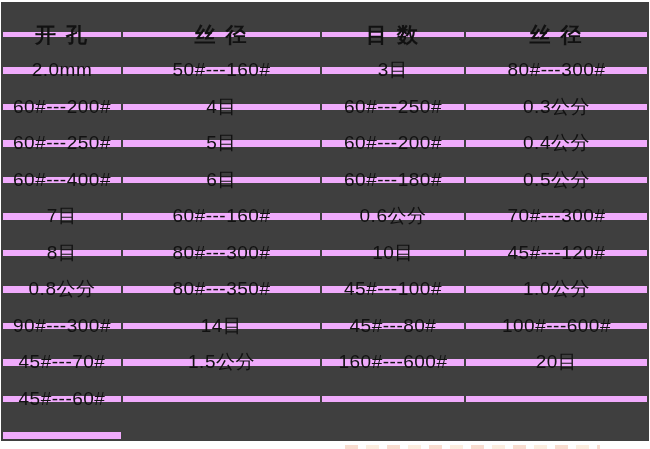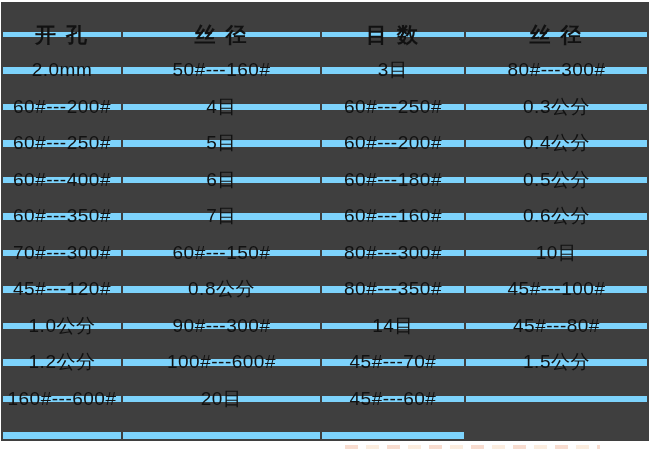--- a/index.html
+++ b/index.html
@@ -27,21 +27,21 @@
     display: grid;
     grid-template-columns: 118px 197px 142px 181px;
     grid-auto-rows: 34.5px;
     grid-template-rows: 33px;
     gap: 2px;
     background: #3f3f3f;          
     border: 2px solid #3f3f3f;    
     width: max-content;
   }
   .cell {
-    background: #7dd3fc;
+    background: #f0abfc;
     color: #111111;
     display: flex;
     align-items: center;
     justify-content: center;
     font-size: 19px;
     white-space: nowrap;
     letter-spacing: 0.5px;
     margin-top: 28px;
   }
   .cell.header {
@@ -87,37 +87,35 @@
       <div class="cell">60#---250#</div>
       <div class="cell">0.3公分</div>
       <div class="cell">60#---250#</div>
       <div class="cell">5目</div>
       <div class="cell">60#---200#</div>
       <div class="cell">0.4公分</div>
       <div class="cell">60#---400#</div>
       <div class="cell">6目</div>
       <div class="cell">60#---180#</div>
       <div class="cell">0.5公分</div>
-      <div class="cell">60#---350#</div>
       <div class="cell">7目</div>
       <div class="cell">60#---160#</div>
       <div class="cell">0.6公分</div>
       <div class="cell">70#---300#</div>
-      <div class="cell">60#---150#</div>
+      <div class="cell">8目</div>
       <div class="cell">80#---300#</div>
       <div class="cell">10目</div>
       <div class="cell">45#---120#</div>
       <div class="cell">0.8公分</div>
       <div class="cell">80#---350#</div>
       <div class="cell">45#---100#</div>
       <div class="cell">1.0公分</div>
       <div class="cell">90#---300#</div>
       <div class="cell">14目</div>
       <div class="cell">45#---80#</div>
-      <div class="cell">1.2公分</div>
       <div class="cell">100#---600#</div>
       <div class="cell">45#---70#</div>
       <div class="cell">1.5公分</div>
       <div class="cell">160#---600#</div>
       <div class="cell">20目</div>
       <div class="cell">45#---60#</div>
       <div class="cell partial"></div>
       <div class="cell partial"></div>
       <div class="cell partial"></div>
       <div class="cell partial"></div>

